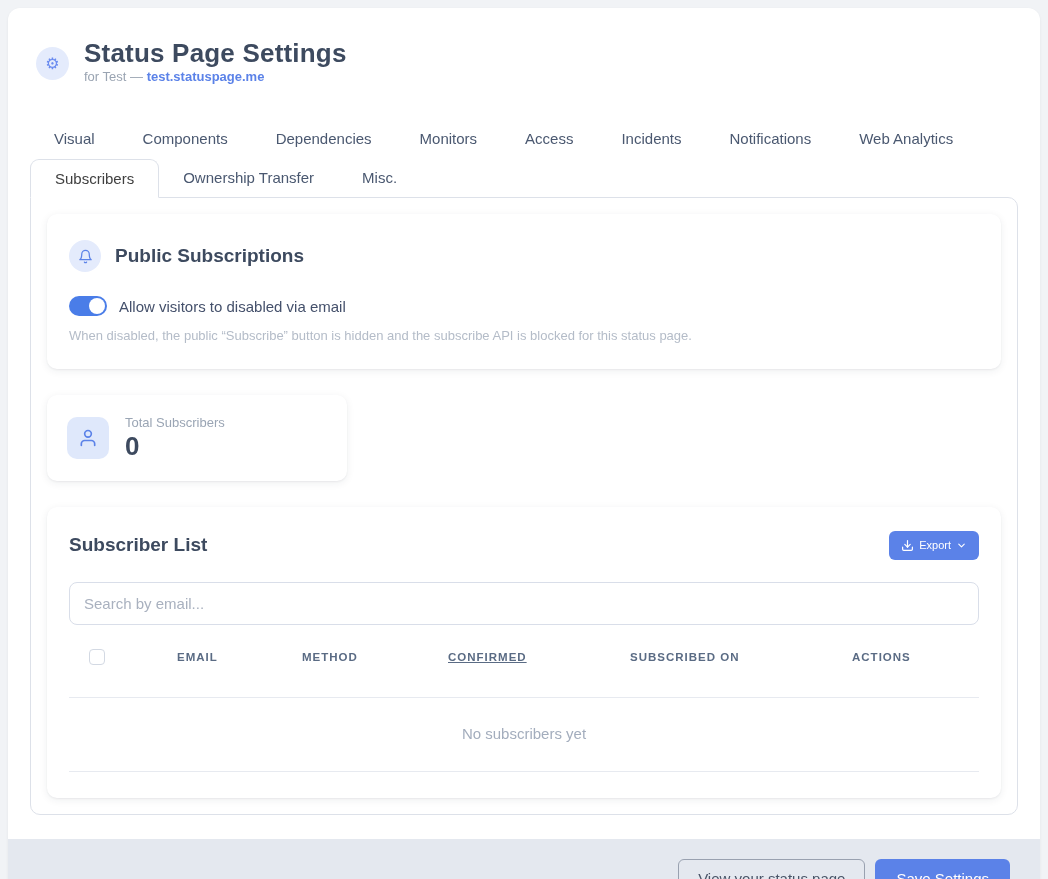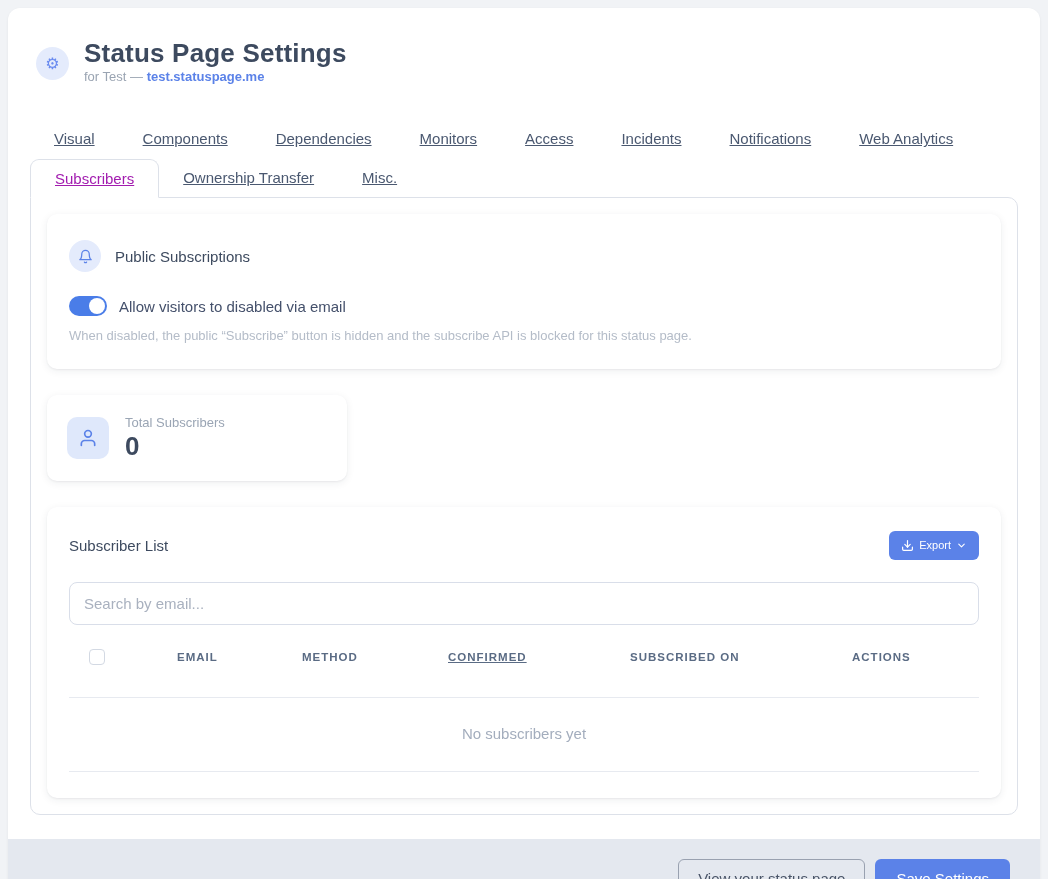--- a/index.html
+++ b/index.html
@@ -29,27 +29,27 @@
     display:flex; align-items:center; justify-content:center;
     font-size:16px; margin-top:9px; flex:none;
   }
   .page-title { font-size:26px; font-weight:600; color:#3d4a5f; line-height:1.2; margin:0; letter-spacing:.2px; }
   .page-subtitle { font-size:13px; color:#9aa4b2; margin-top:0; }
   .page-subtitle a { color:#5b82e8; text-decoration:none; font-weight:600; }
 
   
   .tabs-row { display:flex; }
   .tabs-row1 { margin-bottom:2px; }
-  .tab { padding:10px 24px; font-size:15px; color:#4a5870; cursor:pointer; white-space:nowrap;text-decoration:underline; }
+  .tab { padding:10px 24px; font-size:15px; color:#4a5870; cursor:pointer; white-space:nowrap; }
   .tabs-row2 { position:relative; z-index:2; margin-bottom:-1px; }
   .tab2-active {
     background:#fff;
     border:1px solid #dde1e9; border-bottom:1px solid #fff;
     border-radius:9px 9px 0 0;
-    color:#a21caf;
+    color:#404040;
   }
 
   
   .tab-panel {
     border:1px solid #dde1e9;
     border-radius:0 10px 10px 10px;
     padding:16px;
     background:#fff;
     position:relative; z-index:1;
   }
@@ -58,21 +58,21 @@
     box-shadow:0 1px 2px rgba(30,41,59,.06), 0 2px 8px rgba(30,41,59,.07);
   }
 
   
   .pub-card { padding:26px 22px 24px; margin-bottom:26px; }
   .pub-head { display:flex; align-items:center; gap:14px; margin-bottom:24px; }
   .bell-circle {
     width:32px; height:32px; border-radius:50%; background:#e4ebfc;
     display:flex; align-items:center; justify-content:center; flex:none;
   }
-  .section-title { font-size:15px; font-weight:400; color:#3d4a5f; }
+  .section-title { font-size:19px; font-weight:700; color:#3d4a5f; }
   .toggle-row { display:flex; align-items:center; gap:12px; margin-bottom:11px; cursor:pointer; }
   .toggle {
     width:38px; height:20px; border-radius:11px; background:#4a7de8;
     position:relative; flex:none;
   }
   .toggle-knob {
     position:absolute; top:2px; right:2px;
     width:16px; height:16px; border-radius:50%; background:#fff;
   }
   .toggle-label { font-size:15px; color:#44506b; }

